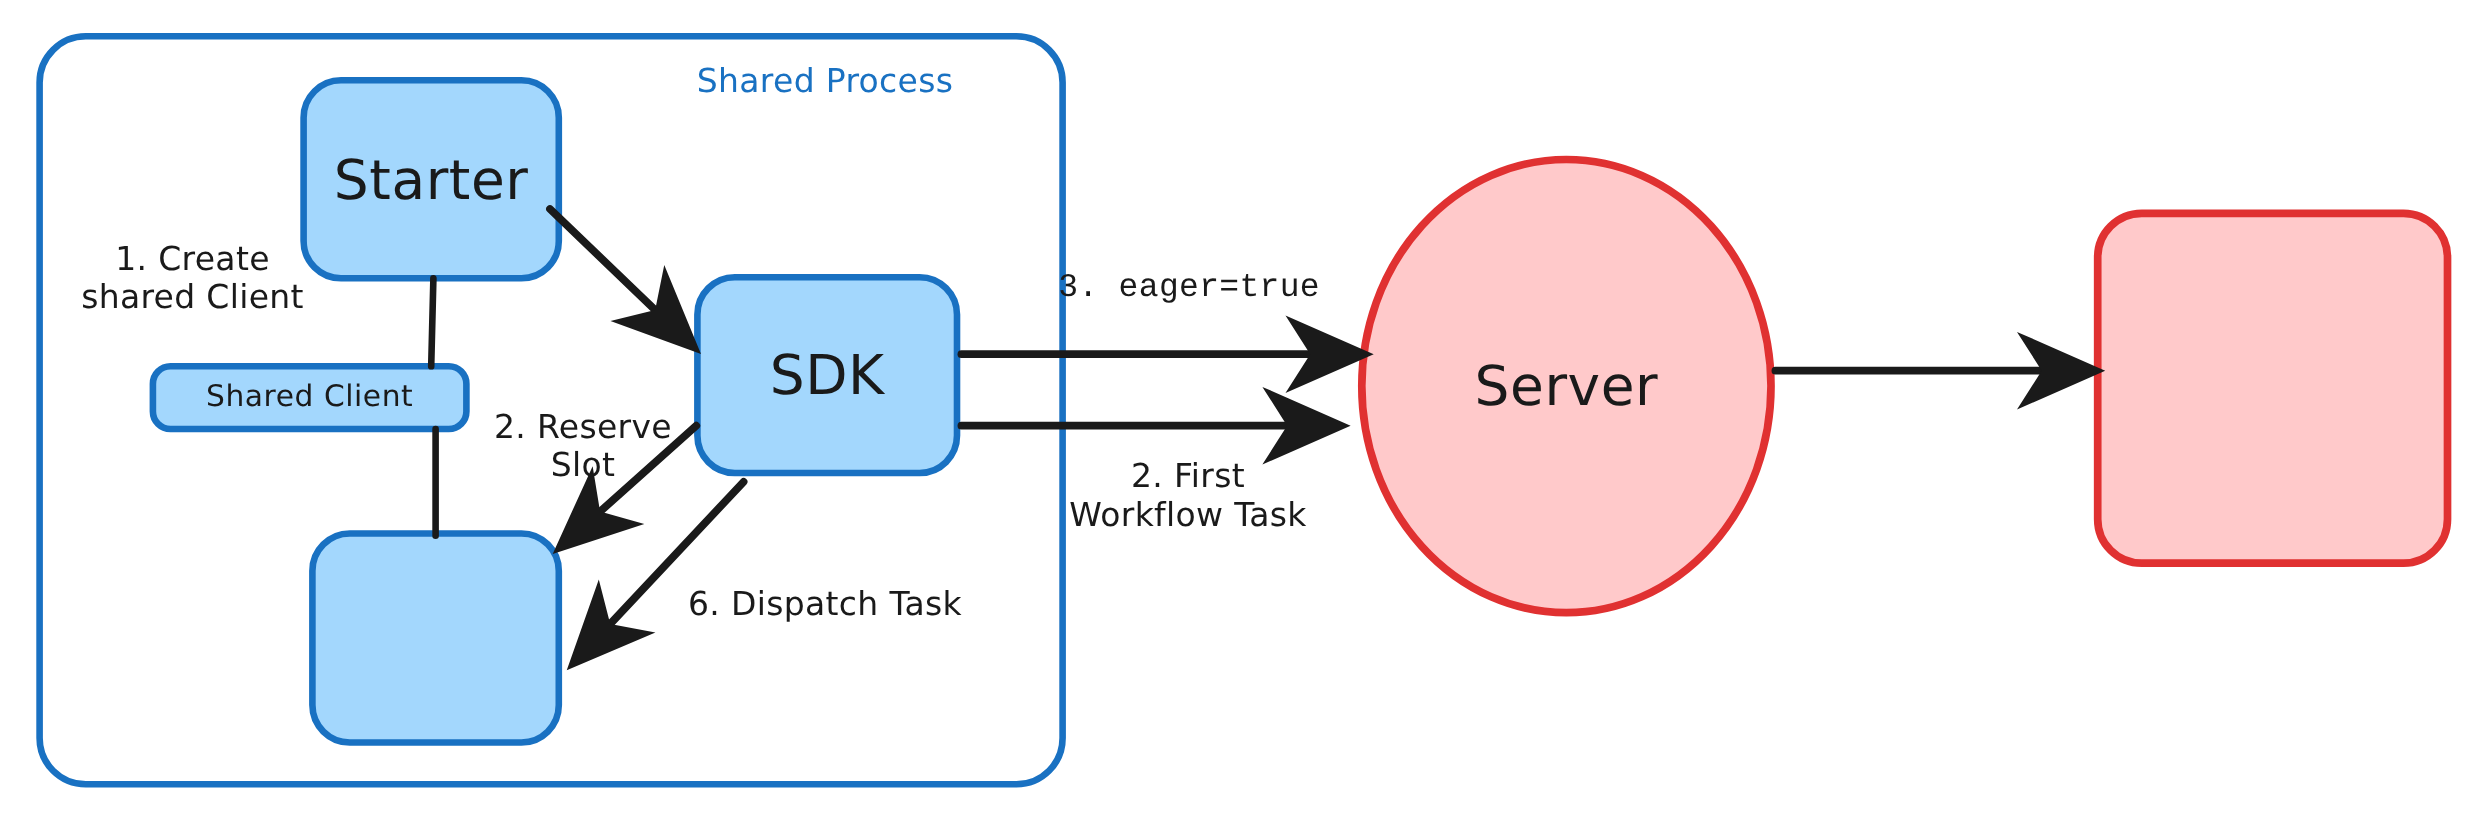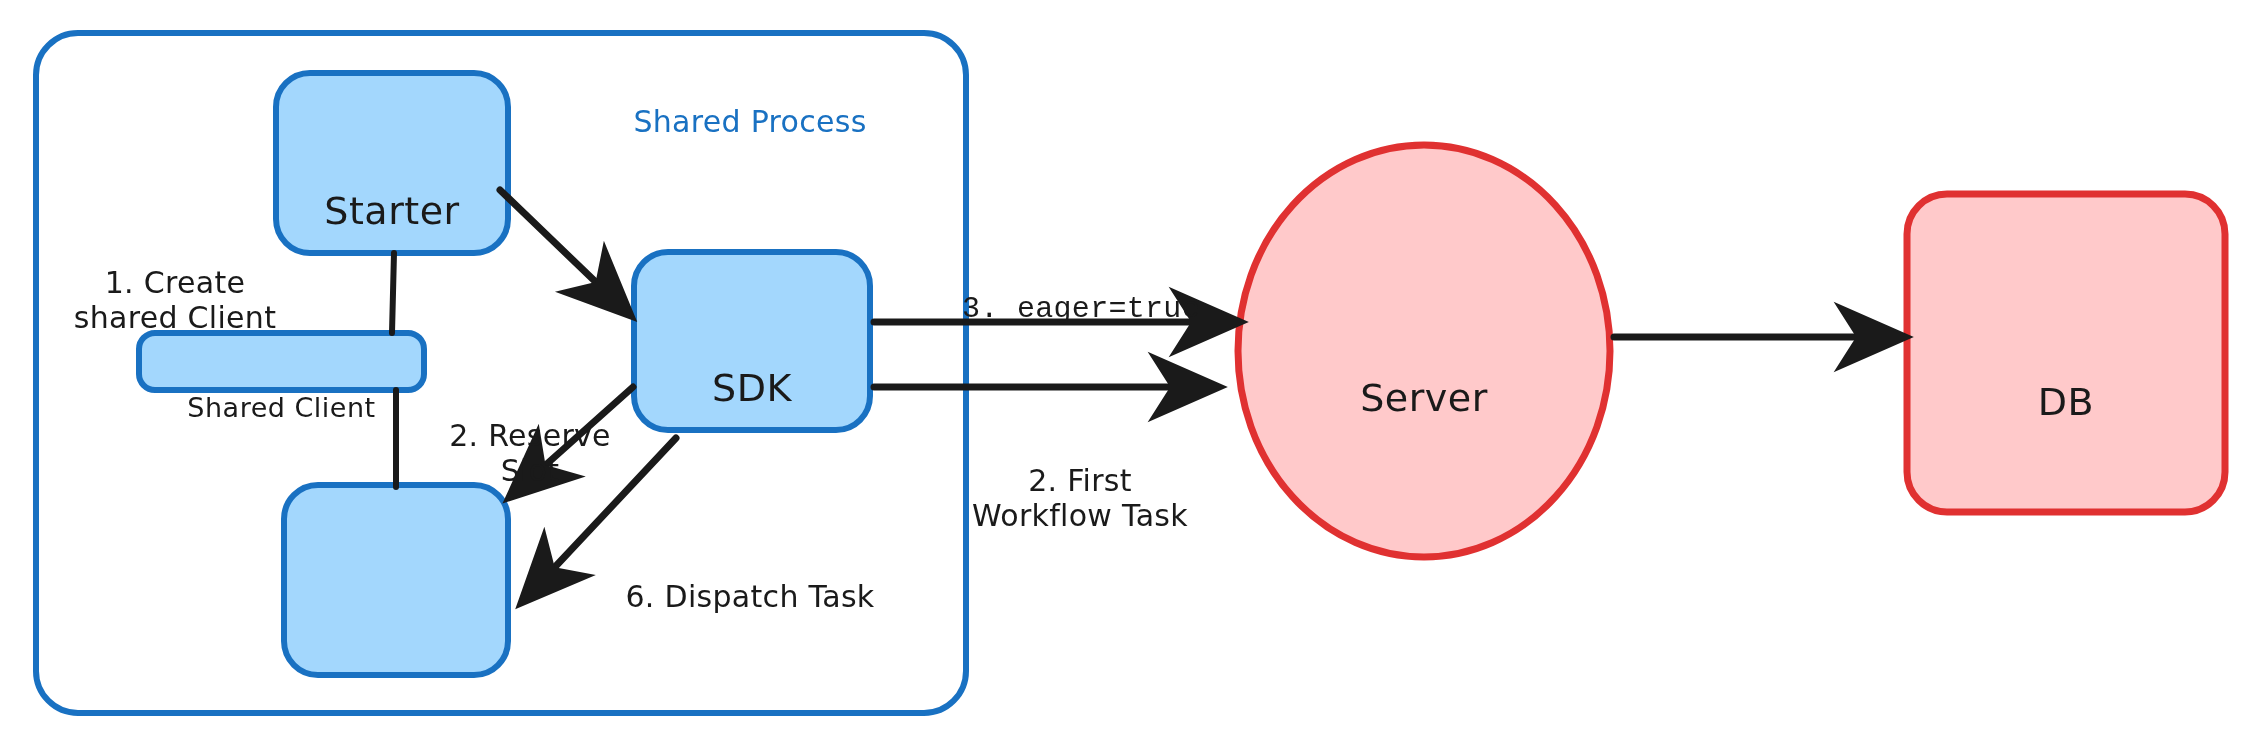--- a/index.html
+++ b/index.html
@@ -30,41 +30,40 @@
   .group-label {
     position: absolute;
     text-align: center;
     white-space: pre;
     line-height: 1.18;
     font-family: "DejaVu Sans", sans-serif;
     pointer-events: none;
   }
   .node-label {
     color: #1a1a1a;
-    font-size: 38px;
+    font-size: 50px;
     letter-spacing: 0.5px;
   }
   .node-label.small {
     font-size: 27px;
   }
   .edge-label {
     color: #1a1a1a;
     font-size: 30px;
     letter-spacing: 0.3px;
   }
   .group-label {
     color: #1971c2;
     font-size: 30px;
     letter-spacing: 0.3px;
   }
   .centerbox {
     display: flex;
     align-items: center;
     justify-content: center;
-    margin-top: 47px;
   }
 </style>
 </head>
 <body>
 
 <div id="canvas">
 
   <svg class="layer" viewBox="0 0 2248 754">
     <defs>
       <marker id="ah" viewBox="0 0 14 12" refX="11" refY="6" markerWidth="13" markerHeight="11" orient="auto-start-reverse">
@@ -107,21 +106,20 @@
 
   <div class="node-label centerbox" style="left:276px; top:143px; width:232px; height:42px;">Starter</div>
 
   <div class="node-label small centerbox" style="left:139px; top:344px; width:285px; height:34px;">Shared Client</div>
 
 
   <div class="node-label centerbox" style="left:1294px; top:330px; width:260px; height:42px;">Server</div>
 
   <div class="node-label centerbox" style="left:634px; top:320px; width:236px; height:42px;">SDK</div>
 
-  <div class="node-label centerbox" style="left:1907px; top:334px; width:318px; height:42px;">DB</div>
 
   <div class="edge-label centerbox" style="left:30px; top:215px; width:290px; height:76px;text-align:center;">1. Create
 shared Client</div>
 
 
   <div class="edge-label centerbox" style="left:430px; top:368px; width:200px; height:76px;">2. Reserve
 Slot</div>
 
   <div class="edge-label centerbox" style="left:600px; top:530px; width:300px; height:40px;">6. Dispatch Task</div>
 

